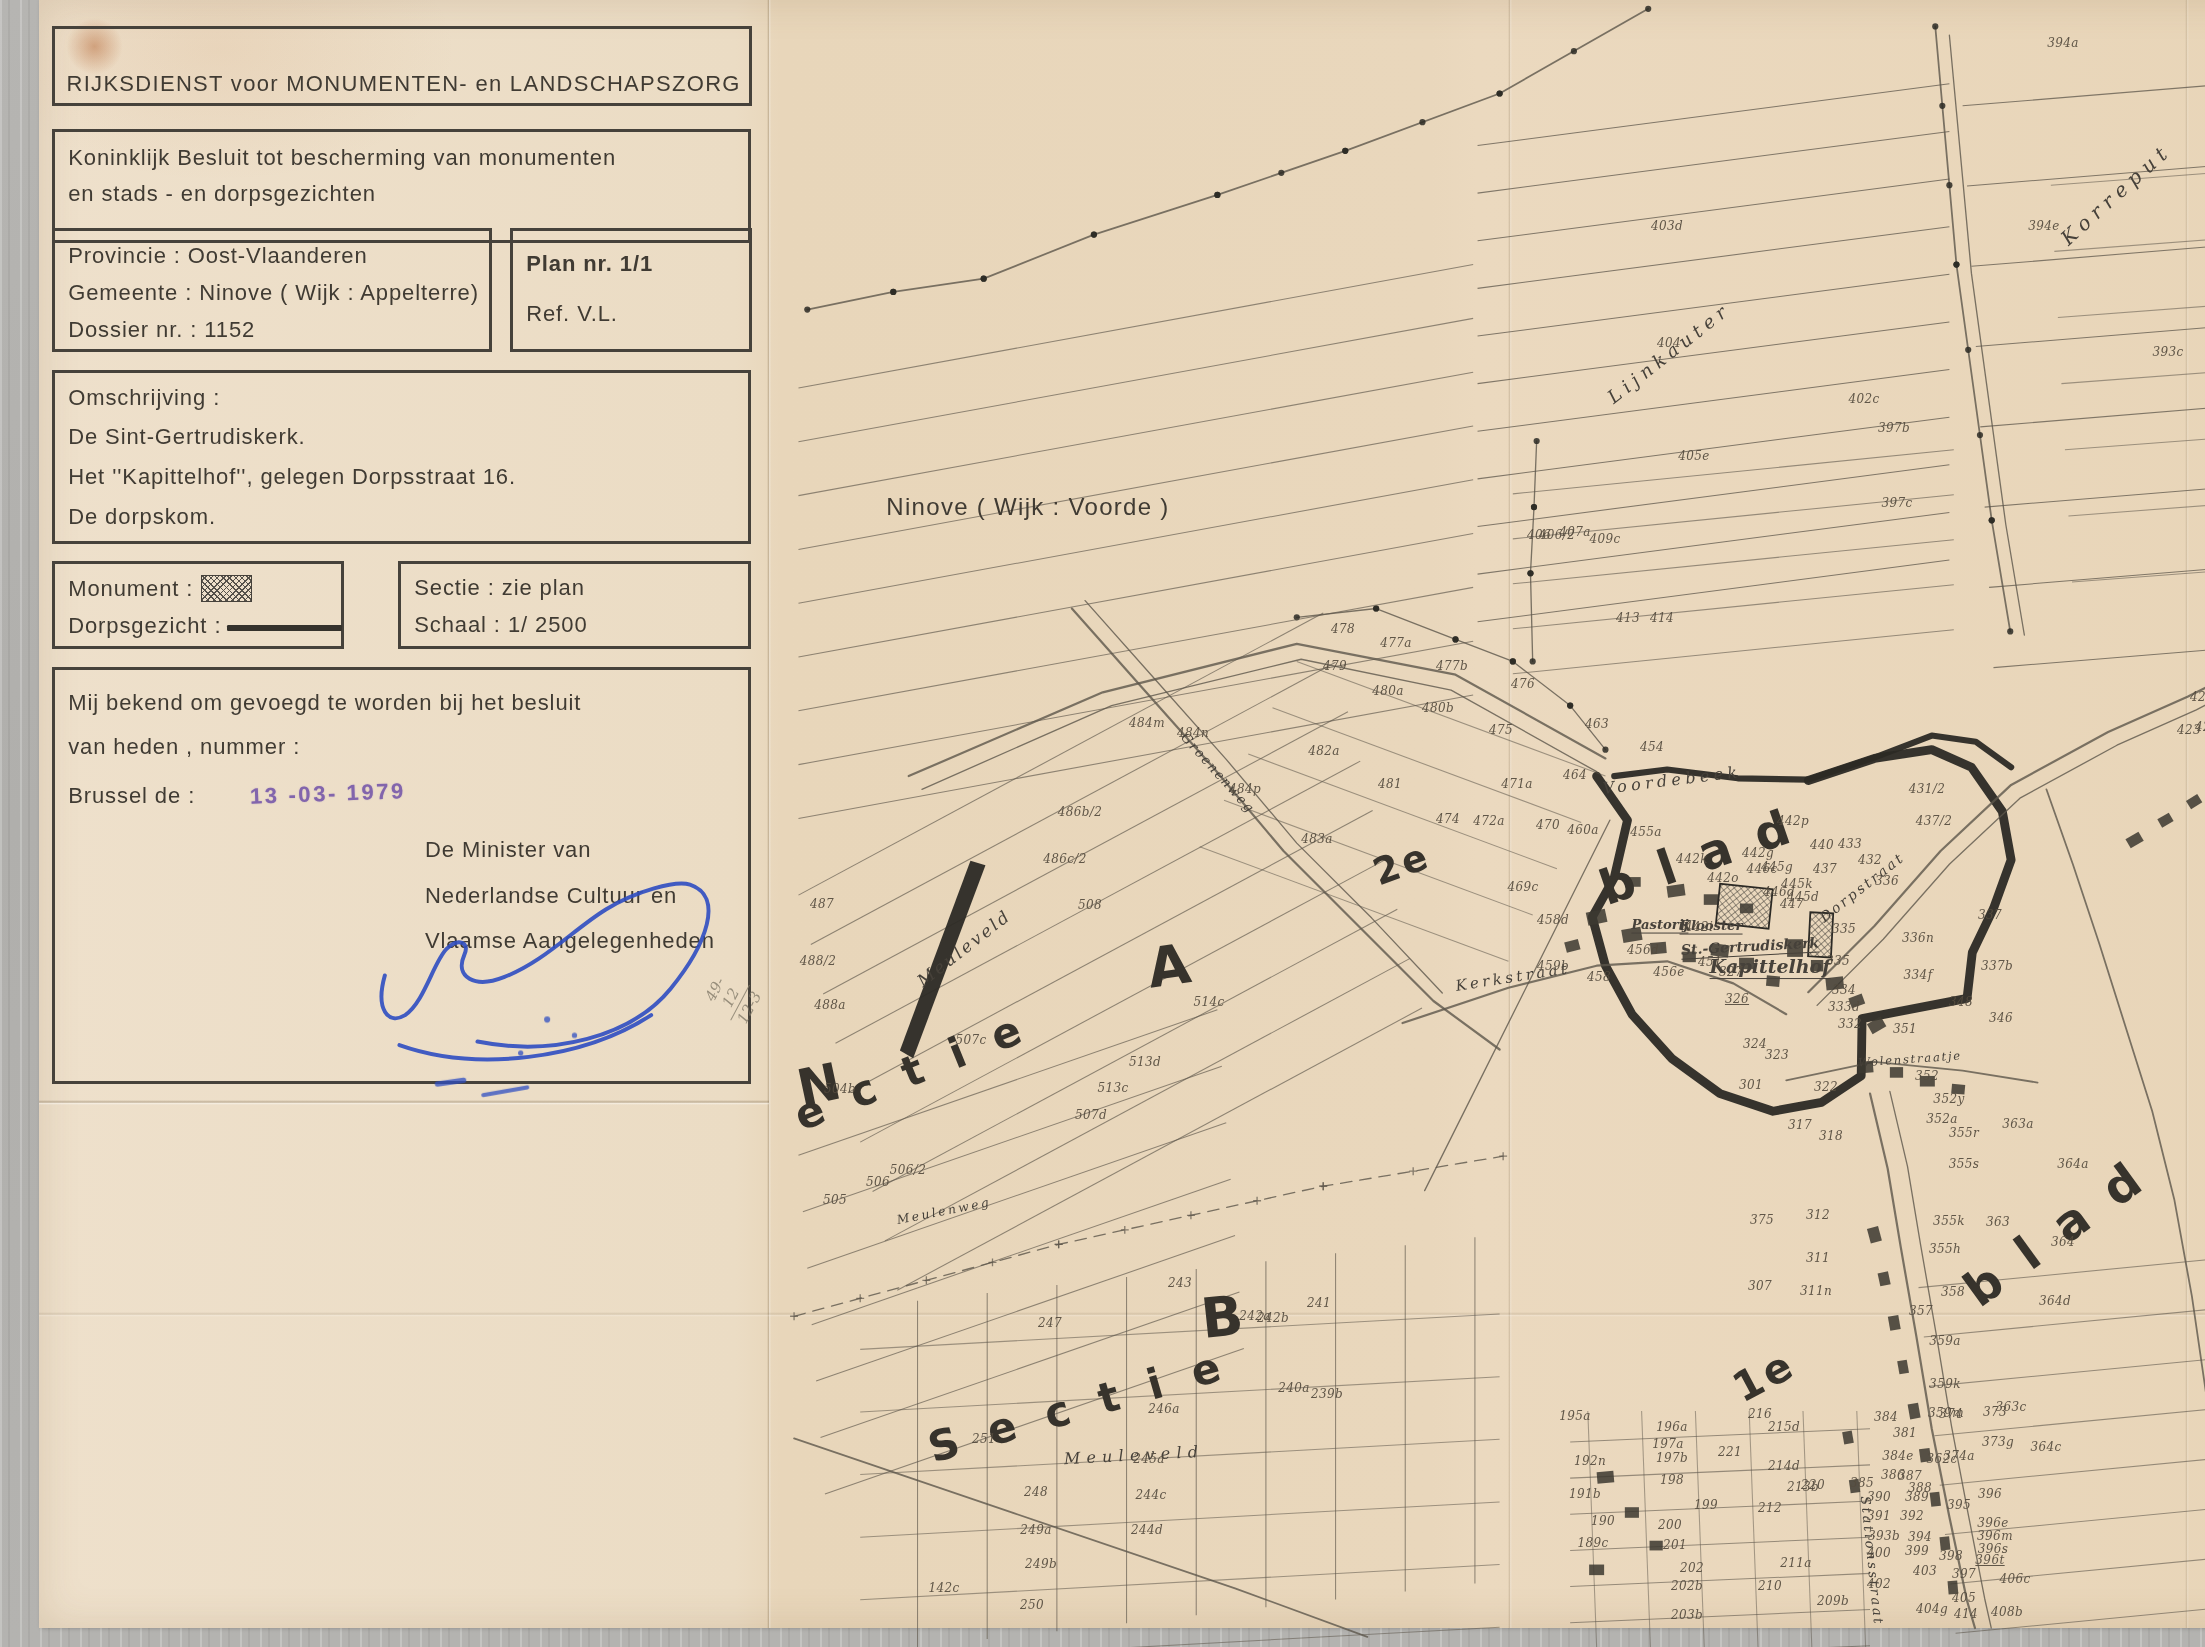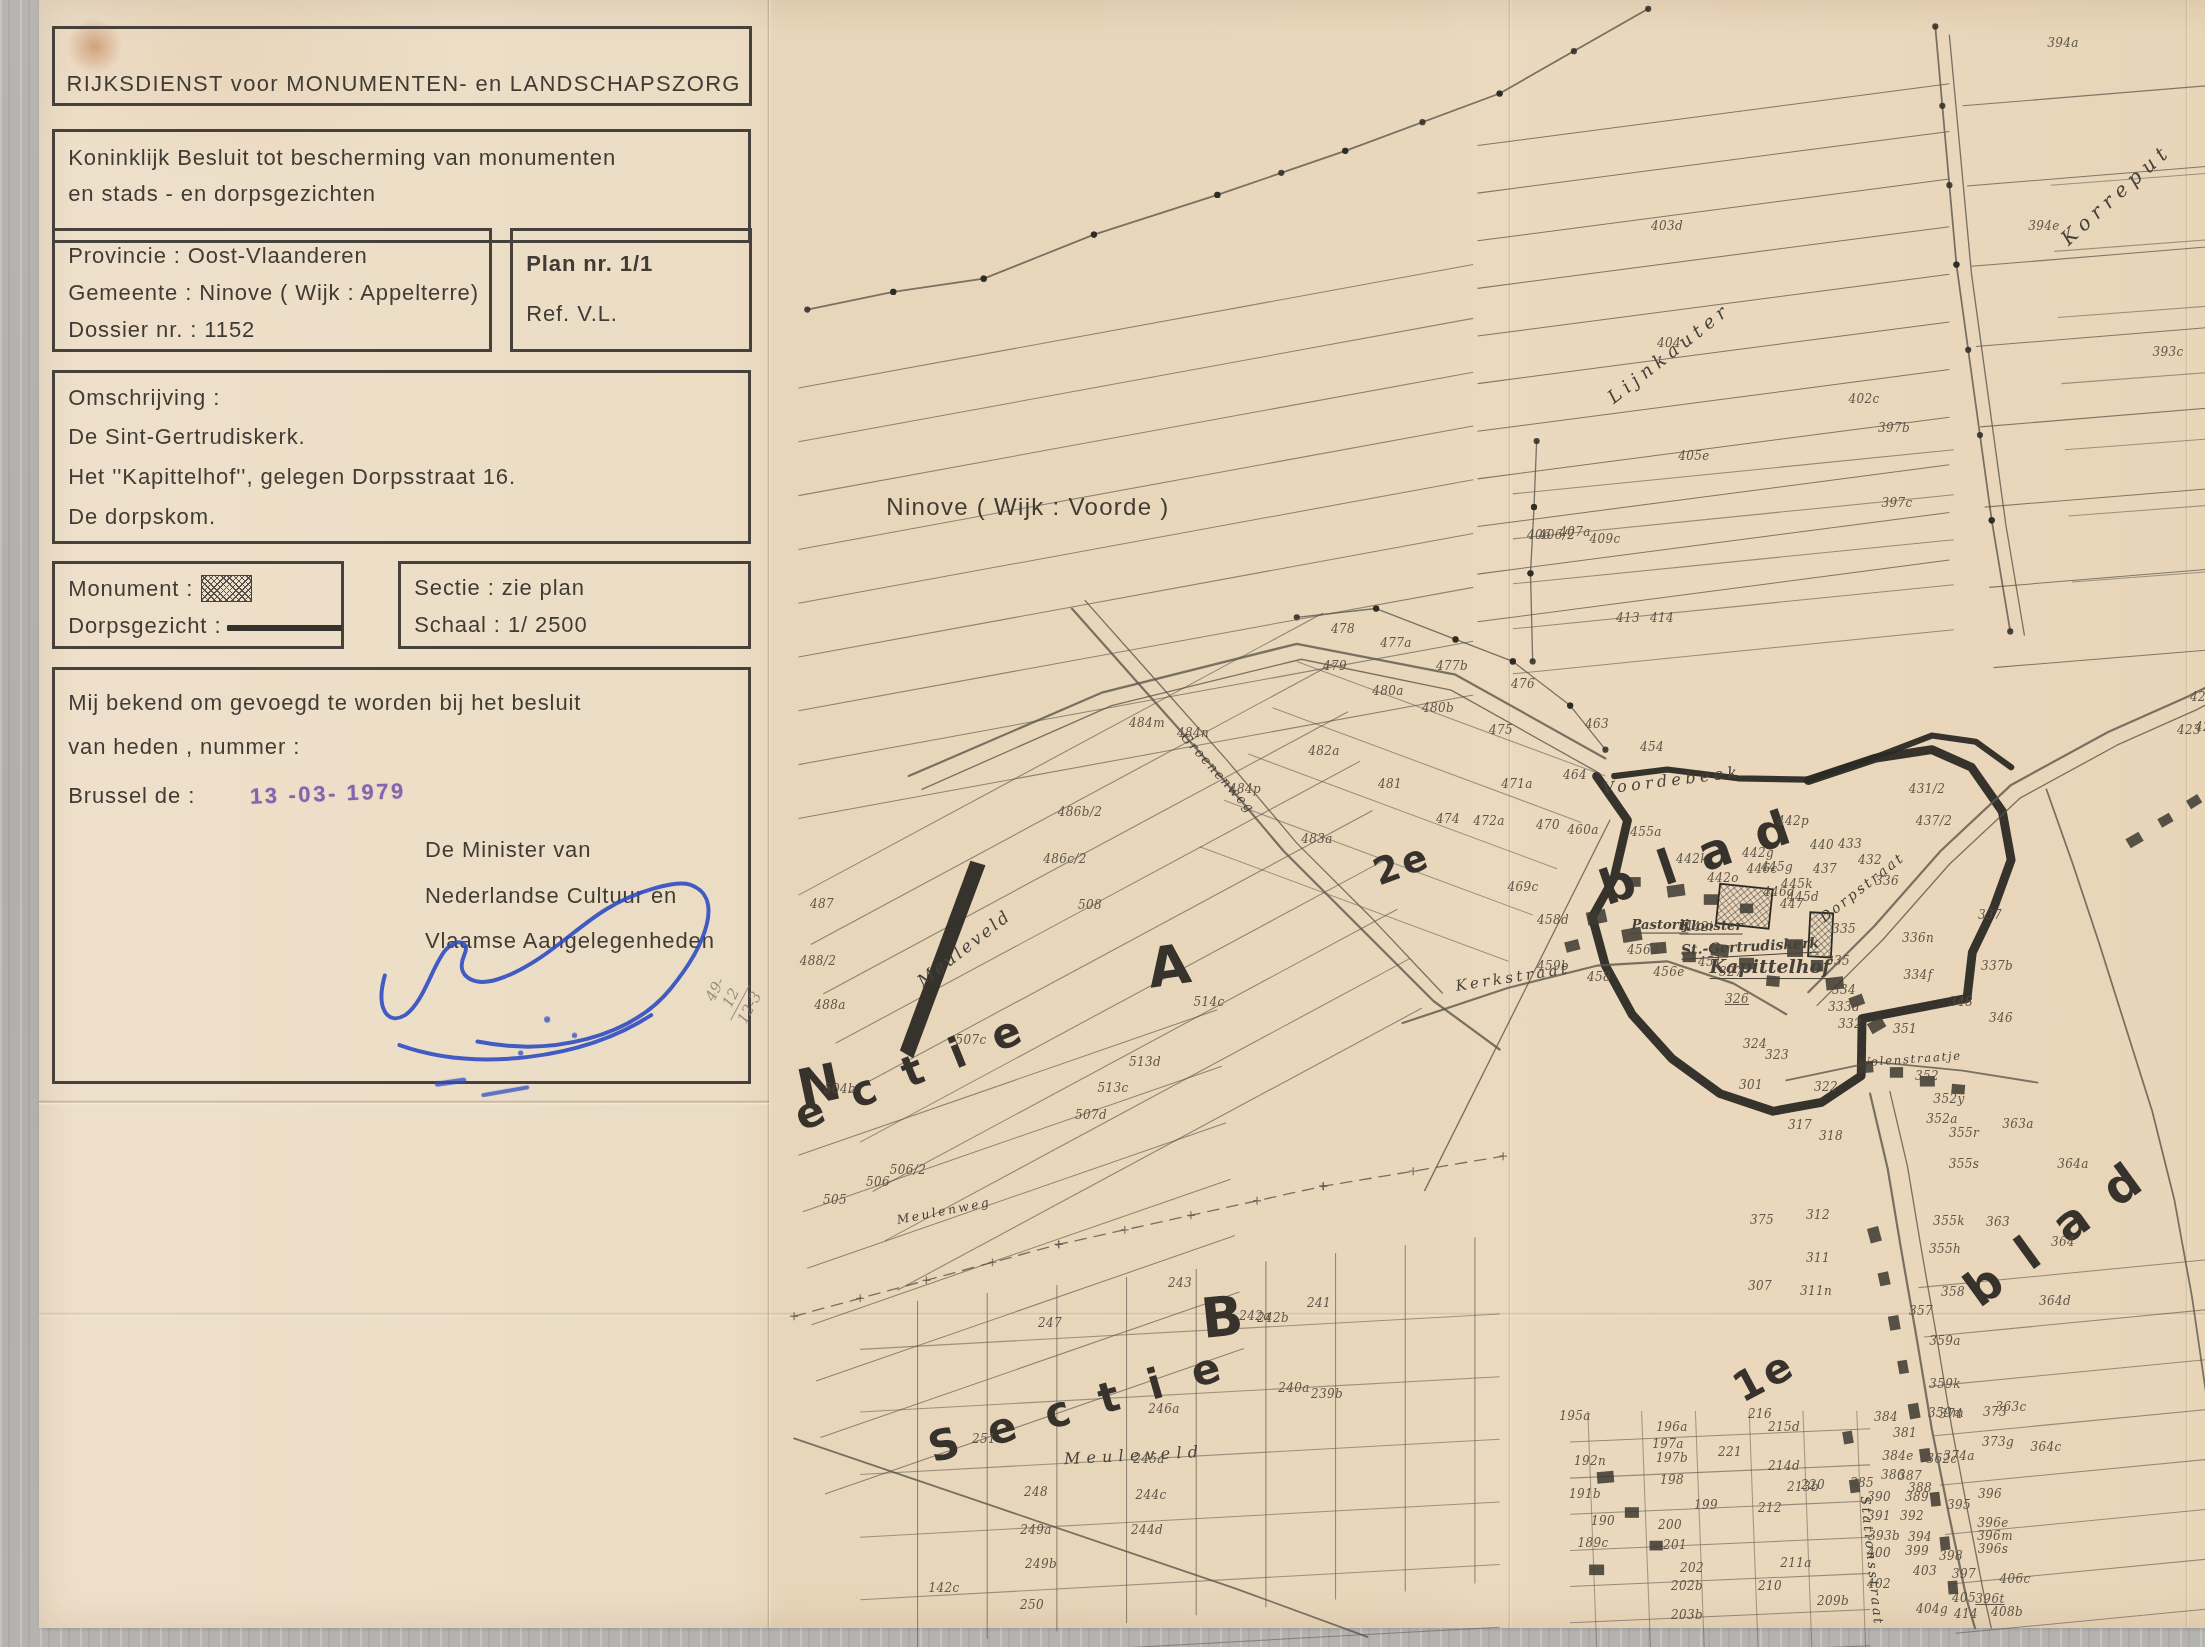--- a/index.html
+++ b/index.html
@@ -578,20 +578,20 @@
     <div class="parcel" style="left: 1964px; top: 1598px;">405</div>
     <div class="parcel" style="left: 1951px; top: 1414px;">374</div>
     <div class="parcel" style="left: 1959px; top: 1456px;">374a</div>
     <div class="parcel" style="left: 1995px; top: 1412px;">373</div>
     <div class="parcel" style="left: 1998px; top: 1442px;">373g</div>
     <div class="parcel" style="left: 1959px; top: 1505px;">395</div>
     <div class="parcel" style="left: 1990px; top: 1494px;">396</div>
     <div class="parcel" style="left: 1993px; top: 1523px;">396e</div>
     <div class="parcel" style="left: 1995px; top: 1536px;">396m</div>
     <div class="parcel" style="left: 1993px; top: 1549px;">396s</div>
-    <div class="parcel" style="left: 1990px; top: 1599px; text-decoration: underline;">396t</div>
+    <div class="parcel" style="left: 1990px; top: 1560px; text-decoration: underline;">396t</div>
     <div class="parcel" style="left: 1964px; top: 1574px;">397</div>
     <div class="parcel" style="left: 1951px; top: 1556px;">398</div>
     <div class="parcel" style="left: 2015px; top: 1579px;">406c</div>
     <div class="parcel" style="left: 2007px; top: 1612px;">408b</div>
     <div class="parcel" style="left: 1966px; top: 1614px;">414</div>
   </div>
 
 
 </body></html>

